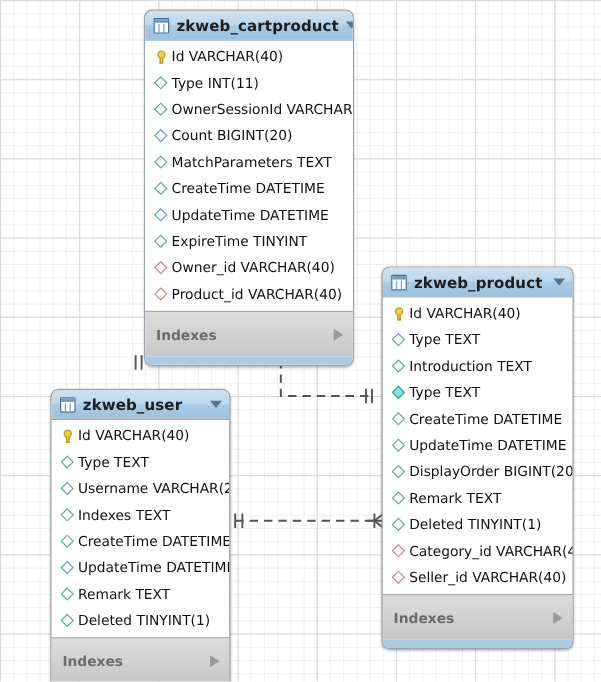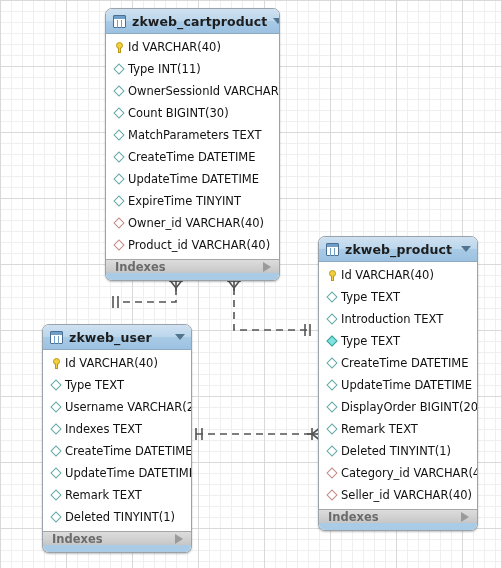--- a/index.html
+++ b/index.html
@@ -79,21 +79,21 @@
     content:"";position:absolute;left:2px;top:6px;width:3px;height:5px;
     background:#f2cf3e;border:1px solid #b99a17;border-top:none;box-sizing:border-box;
   }
   
   .dia{width:8px;height:8px;transform:rotate(45deg);box-sizing:border-box;display:block;}
   .dia.plain{border:1.4px solid #63a9a6;background:#ffffff;}
   .dia.idx{border:1.4px solid #3d9e9b;background:#7fe3e0;}
   .dia.fk{border:1.4px solid #c58a86;background:#ffffff;}
 
   .ent-footer{
-    height:14px;display:flex;align-items:center;justify-content:space-between;
+    height:38px;display:flex;align-items:center;justify-content:space-between;
     padding:0 8px 0 9px;box-sizing:border-box;
     background:linear-gradient(to bottom,#dcdcdc 0%,#d2d2d2 50%,#c6c6c6 100%);
     border-top:1px solid #a7a7a7;
   }
   .ent-footer .flabel{font-size:11.5px;font-weight:bold;color:#6b6b6b;}
   .tri-right{
     width:0;height:0;border-top:5px solid transparent;border-bottom:5px solid transparent;
     border-left:8px solid #9a9a9a;
   }
   .ent-base{height:7px;background:#a9cbe5;}
@@ -132,21 +132,21 @@
         <path d="M196,428 L196,440"></path>
         <path d="M202,428 L202,440"></path>
 
         <path d="M321,427 L312,434 L321,441"></path>
         <path d="M312,428 L312,440"></path>
         <path d="M319,434 L307,434"></path>
       </g>
     </g>
   </svg>
 
-  <div class="entity" style="left:105px;top:8px;width:175px;">
+  <div class="entity" style="left:120px;top:8px;width:175px;">
     <div class="ent-header">
       <span class="tbl-icon"></span>
       <span class="ent-title">zkweb_cartproduct</span>
       <span class="caret"></span>
     </div>
     <div class="cols">
       <div class="col">
         <span class="mark">
             <i class="key"></i>
           </span>
@@ -161,21 +161,21 @@
       <div class="col">
         <span class="mark">
             <i class="dia plain"></i>
           </span>
         <span class="cname">OwnerSessionId VARCHAR(40)</span>
       </div>
       <div class="col">
         <span class="mark">
             <i class="dia plain"></i>
           </span>
-        <span class="cname">Count BIGINT(30)</span>
+        <span class="cname">Count BIGINT(20)</span>
       </div>
       <div class="col">
         <span class="mark">
             <i class="dia plain"></i>
           </span>
         <span class="cname">MatchParameters TEXT</span>
       </div>
       <div class="col">
         <span class="mark">
             <i class="dia plain"></i>
@@ -207,21 +207,21 @@
         <span class="cname">Product_id VARCHAR(40)</span>
       </div>
     </div>
     <div class="ent-footer">
       <span class="flabel">Indexes</span>
       <span class="tri-right"></span>
     </div>
     <div class="ent-base"></div>
   </div>
 
-  <div class="entity" style="left:318px;top:236px;width:160px;">
+  <div class="entity" style="left:318px;top:222px;width:160px;">
     <div class="ent-header">
       <span class="tbl-icon"></span>
       <span class="ent-title">zkweb_product</span>
       <span class="caret"></span>
     </div>
     <div class="cols">
       <div class="col">
         <span class="mark">
             <i class="key"></i>
           </span>

